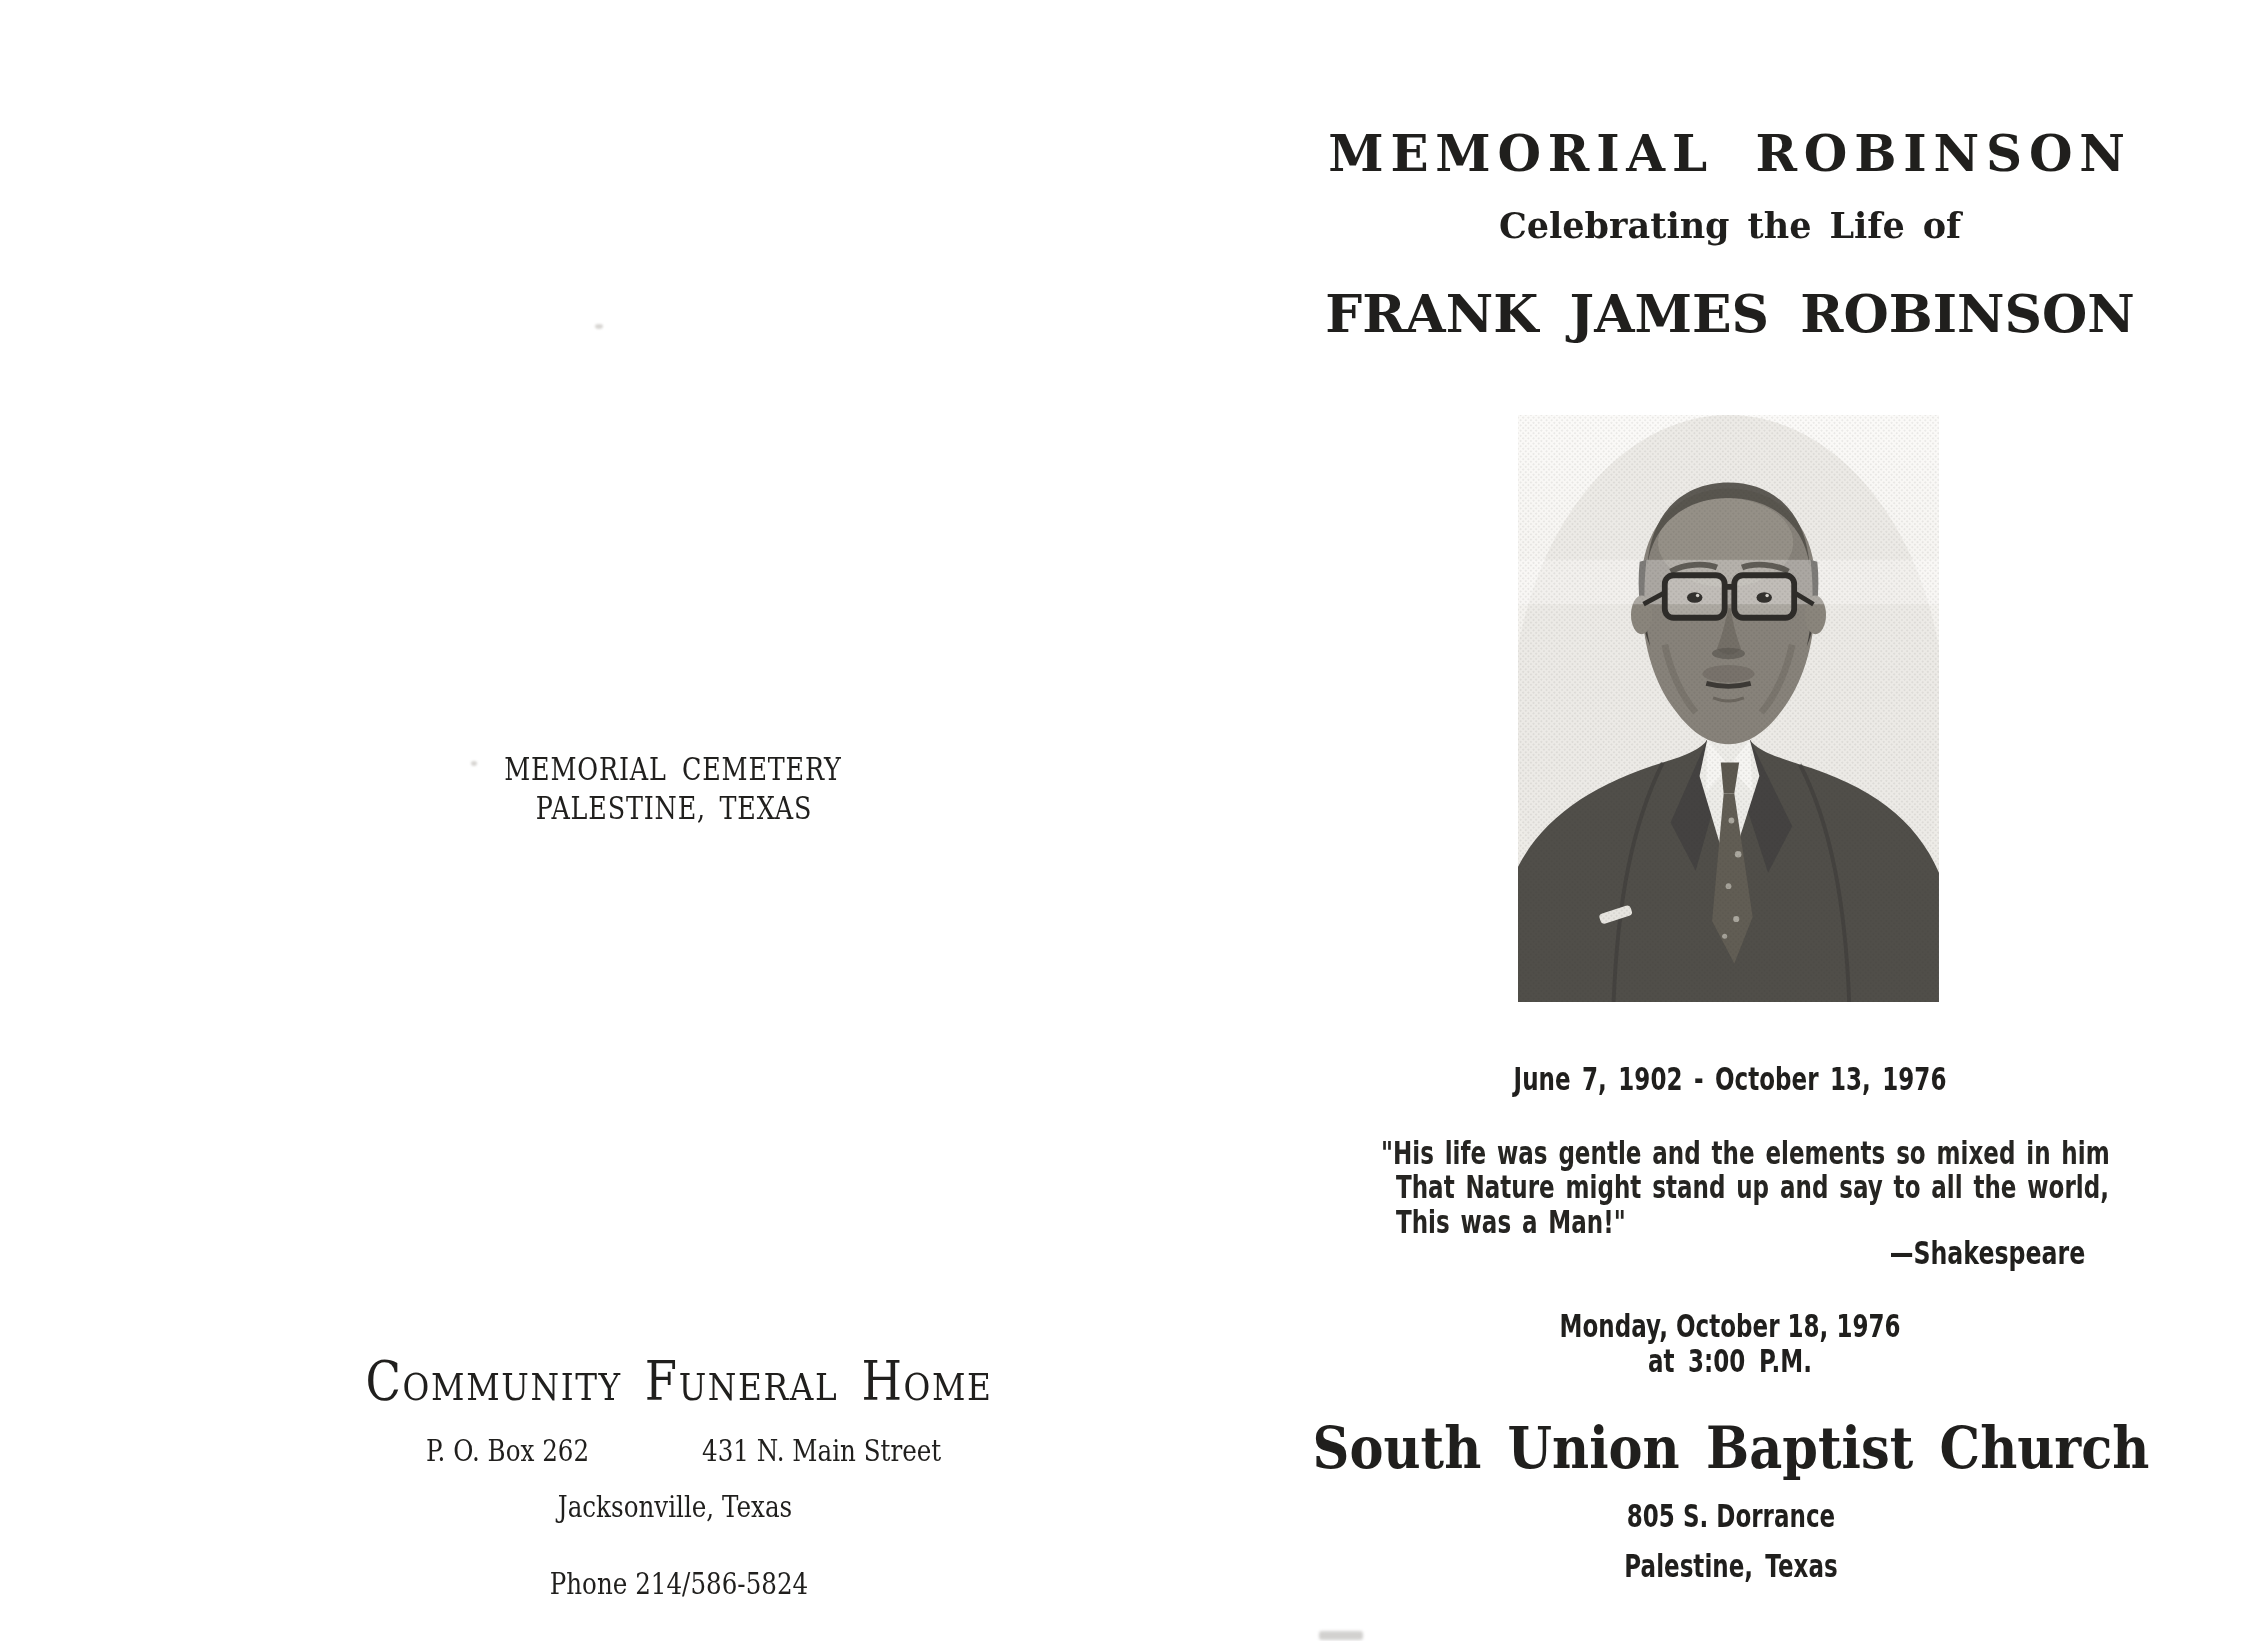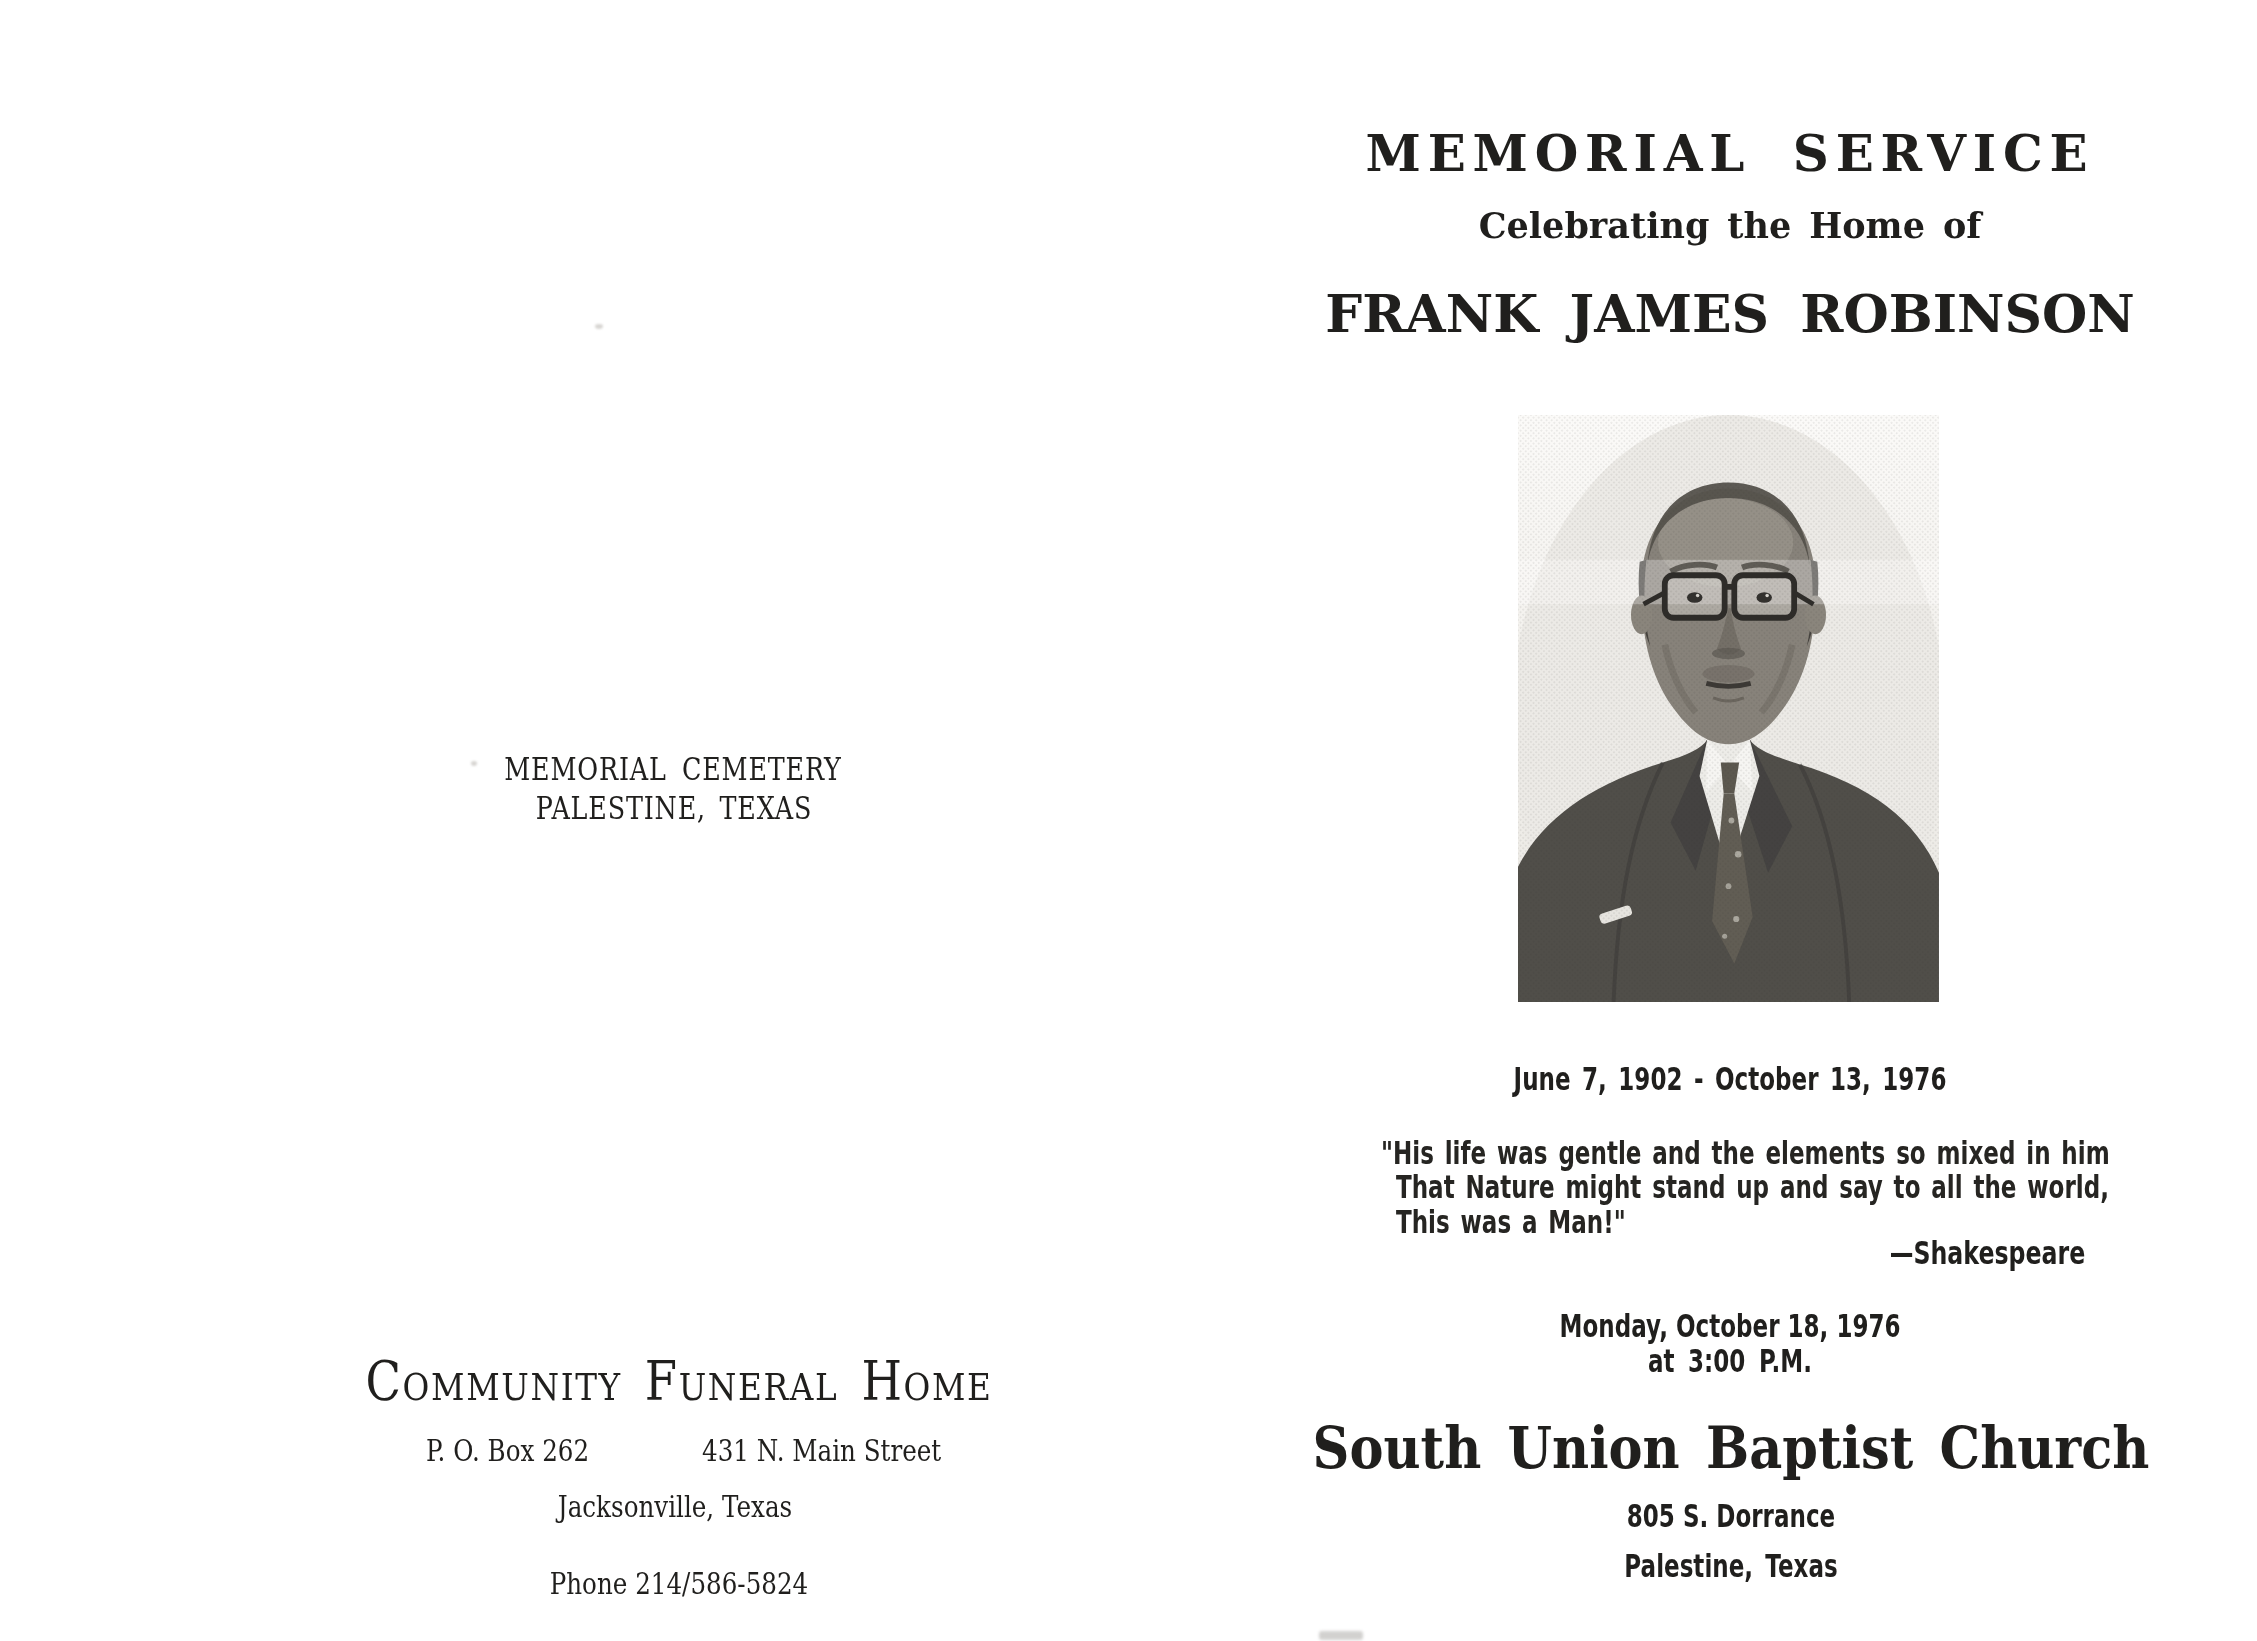--- a/index.html
+++ b/index.html
@@ -78,22 +78,22 @@
     <div class="l roman t-po">P. O. Box 262</div>
     <div class="l roman t-street">431 N. Main Street</div>
     <div class="c roman t-jack">Jacksonville, Texas</div>
     <div class="c roman t-phone">Phone 214/586-5824</div>
 
     <div class="speck speck-a"></div>
     <div class="speck speck-b"></div>
   </div>
 
   <div>
-    <div class="c slab t-title">MEMORIAL SERVICE</div>
-    <div class="c slab t-sub">Celebrating the Home of</div>
+    <div class="c slab t-title">MEMORIAL ROBINSON</div>
+    <div class="c slab t-sub">Celebrating the Life of</div>
     <div class="c slab t-name">FRANK JAMES ROBINSON</div>
 
     <div class="photo" title="halftone portrait photograph of an elderly man in glasses, suit and tie">
       <svg width="421" height="587" viewBox="0 0 436 608" xmlns="http://www.w3.org/2000/svg">
         <defs>
           <linearGradient id="bgv" x1="0" y1="0" x2="0" y2="1">
             <stop offset="0" stop-color="#fbfaf8"></stop>
             <stop offset=".45" stop-color="#f2f0ec"></stop>
             <stop offset="1" stop-color="#e9e7e2"></stop>
           </linearGradient>

